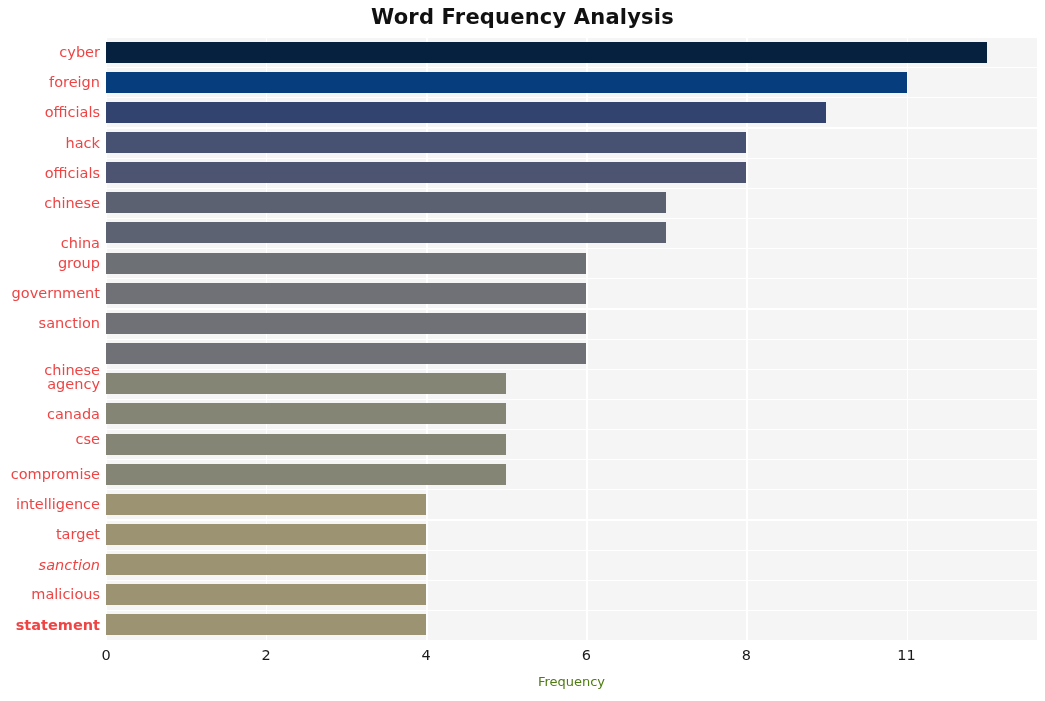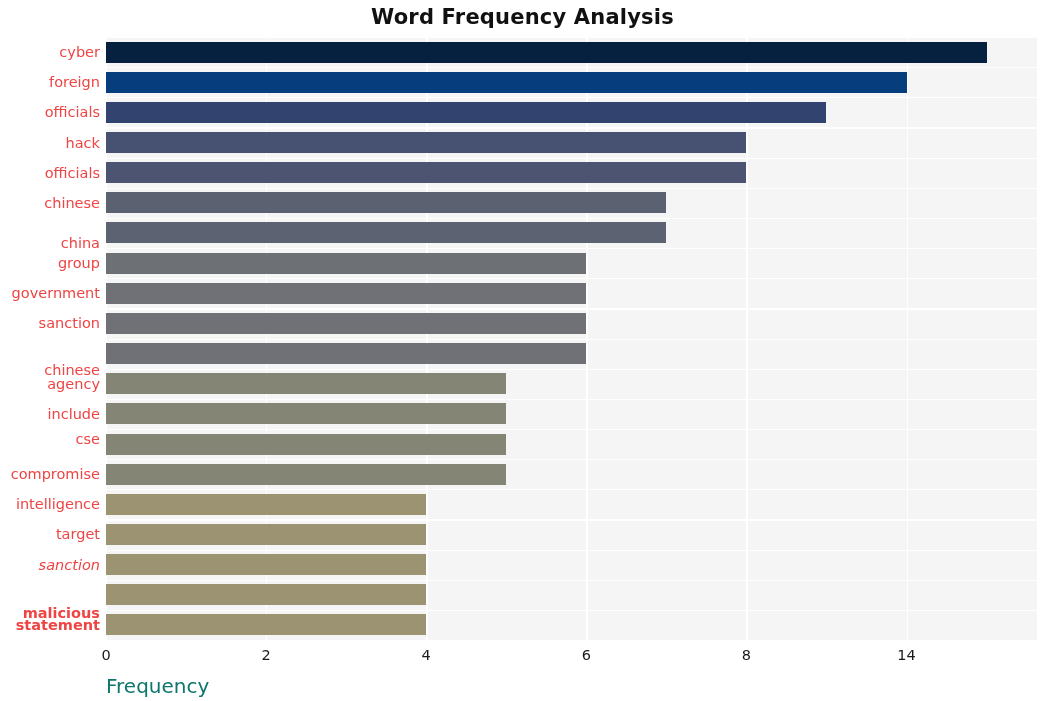--- a/index.html
+++ b/index.html
@@ -102,23 +102,23 @@
     text-align: center;
     font-size: 14.5px;
     color: #1a1a1a;
   }
 
   #x-axis-label {
     position: absolute;
     left: 106px;
     top: 674px;
     width: 931px;
-    text-align: left;
-    font-size: 20px;
-    color: #0f766e;
+    text-align: center;
+    font-size: 13px;
+    color: #4d7c0f;
   }
 </style>
 </head>
 <body>
 
 <div id="figure">
 
   <div id="chart-title">Word Frequency Analysis</div>
 
   <div id="y-axis">
@@ -127,27 +127,27 @@
       <div class="ytick" style="top: 68.375px;">officials</div>
       <div class="ytick" style="top: 98.525px;">hack</div>
       <div class="ytick" style="top: 128.675px;">officials</div>
       <div class="ytick" style="top: 158.825px;">chinese</div>
       <div class="ytick" style="top: 199px;">china</div>
       <div class="ytick" style="top: 219.125px;">group</div>
       <div class="ytick" style="top: 249.275px;">government</div>
       <div class="ytick" style="top: 279.425px;">sanction</div>
       <div class="ytick" style="top: 326px; padding-left: 48px;">chinese</div>
       <div class="ytick" style="top: 339.725px;">agency</div>
-      <div class="ytick" style="top: 369.875px;">include</div>
+      <div class="ytick" style="top: 369.875px;">canada</div>
       <div class="ytick" style="top: 395px;">cse</div>
       <div class="ytick" style="top: 430.175px;">compromise</div>
       <div class="ytick" style="top: 460.325px;">intelligence</div>
       <div class="ytick" style="top: 490.475px;">target</div>
       <div class="ytick" style="top: 520.625px; font-style: italic;">sanction</div>
-      <div class="ytick" style="top: 569px; font-weight: bold;">malicious</div>
+      <div class="ytick" style="top: 550px;">malicious</div>
       <div class="ytick" style="top: 580.925px; font-weight: bold;">statement</div>
     </div>
 
   <div id="plot-area">
       <div class="gridline-v" style="left: 0px;"></div>
       <div class="gridline-v" style="left: 160.103px;"></div>
       <div class="gridline-v" style="left: 320.206px;"></div>
       <div class="gridline-v" style="left: 480.31px;"></div>
       <div class="gridline-v" style="left: 640.413px;"></div>
       <div class="gridline-v" style="left: 800.516px;"></div>
@@ -192,18 +192,18 @@
       <div class="bar" title="malicious: 4" style="top: 547.275px; width: 320.206px; background: rgb(156, 147, 114);"></div>
       <div class="bar" title="statement: 4" style="top: 577.425px; width: 320.206px; background: rgb(156, 147, 114);"></div>
     </div>
 
   <div id="x-axis">
       <div class="xtick" style="left: 106px;">0</div>
       <div class="xtick" style="left: 266.103px;">2</div>
       <div class="xtick" style="left: 426.206px;">4</div>
       <div class="xtick" style="left: 586.31px;">6</div>
       <div class="xtick" style="left: 746.413px;">8</div>
-      <div class="xtick" style="left: 906.516px;">14</div>
+      <div class="xtick" style="left: 906.516px;">11</div>
     </div>
 
   <div id="x-axis-label">Frequency</div>
 
 </div>
 
 </body></html>

